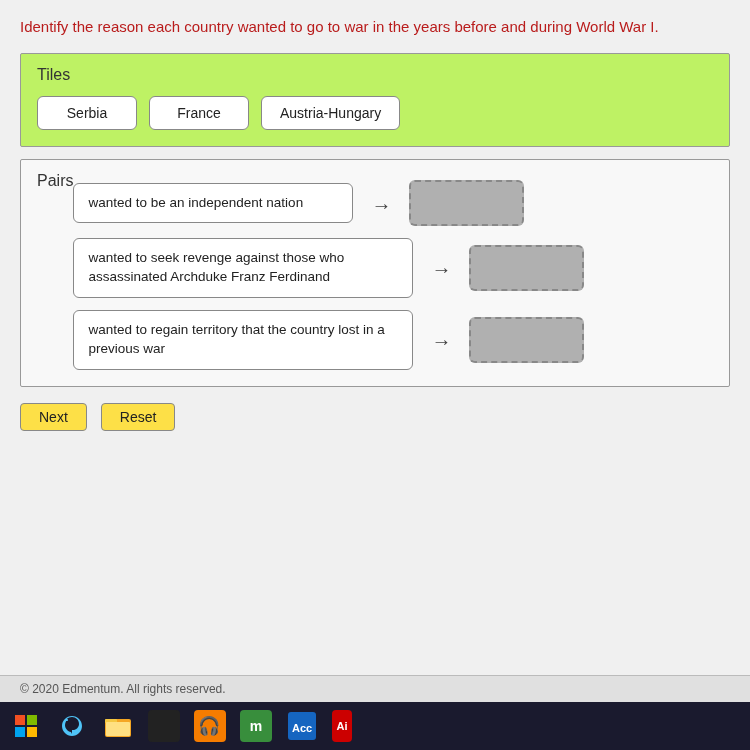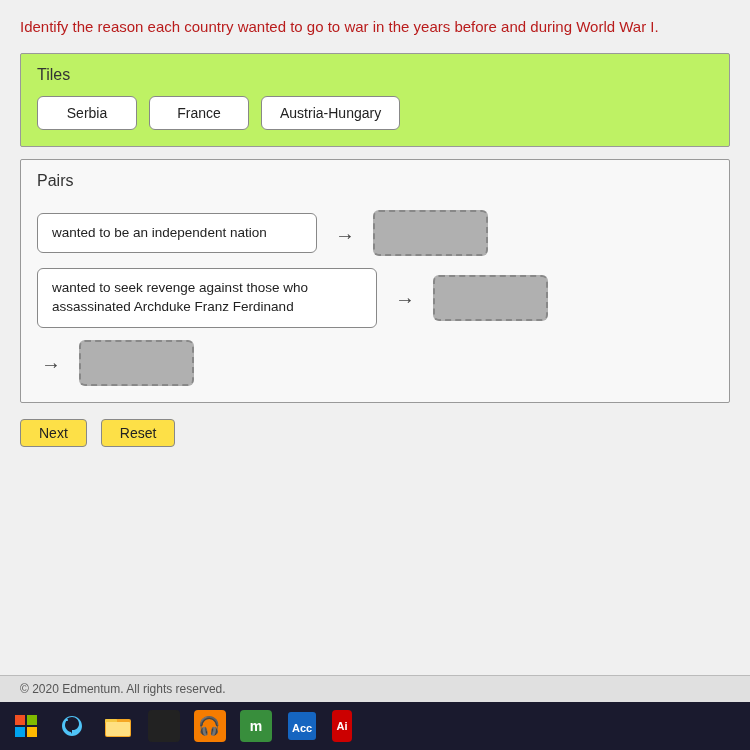--- a/index.html
+++ b/index.html
@@ -62,21 +62,21 @@
       min-width: 100px;
       text-align: center;
     }
 
     .pairs-section {
       border: 1px solid #999;
       background: #f8f8f8;
       padding: 12px 16px 16px 16px;
       border-radius: 2px;
       display: flex;
-      flex-direction: column;
+      flex-direction: row;
       gap: 0;
     }
 
     .pairs-rows {
       display: flex;
       flex-direction: column;
       gap: 12px;
       margin-top: 8px;
     }
 
@@ -236,20 +236,21 @@
         <div class="drop-target"></div>
       </div>
 
       <div class="pair-row">
         <div class="pair-statement">wanted to seek revenge against those who assassinated Archduke Franz Ferdinand</div>
         <div class="arrow">→</div>
         <div class="drop-target"></div>
       </div>
 
       <div class="pair-row">
+        <div class="pair-statement">wanted to regain territory that the country lost in a previous war</div>
         <div class="arrow">→</div>
         <div class="drop-target"></div>
       </div>
 
     </div>
   </div>
 
   <div class="buttons-row">
     <button class="btn">Next</button>
     <button class="btn">Reset</button>

